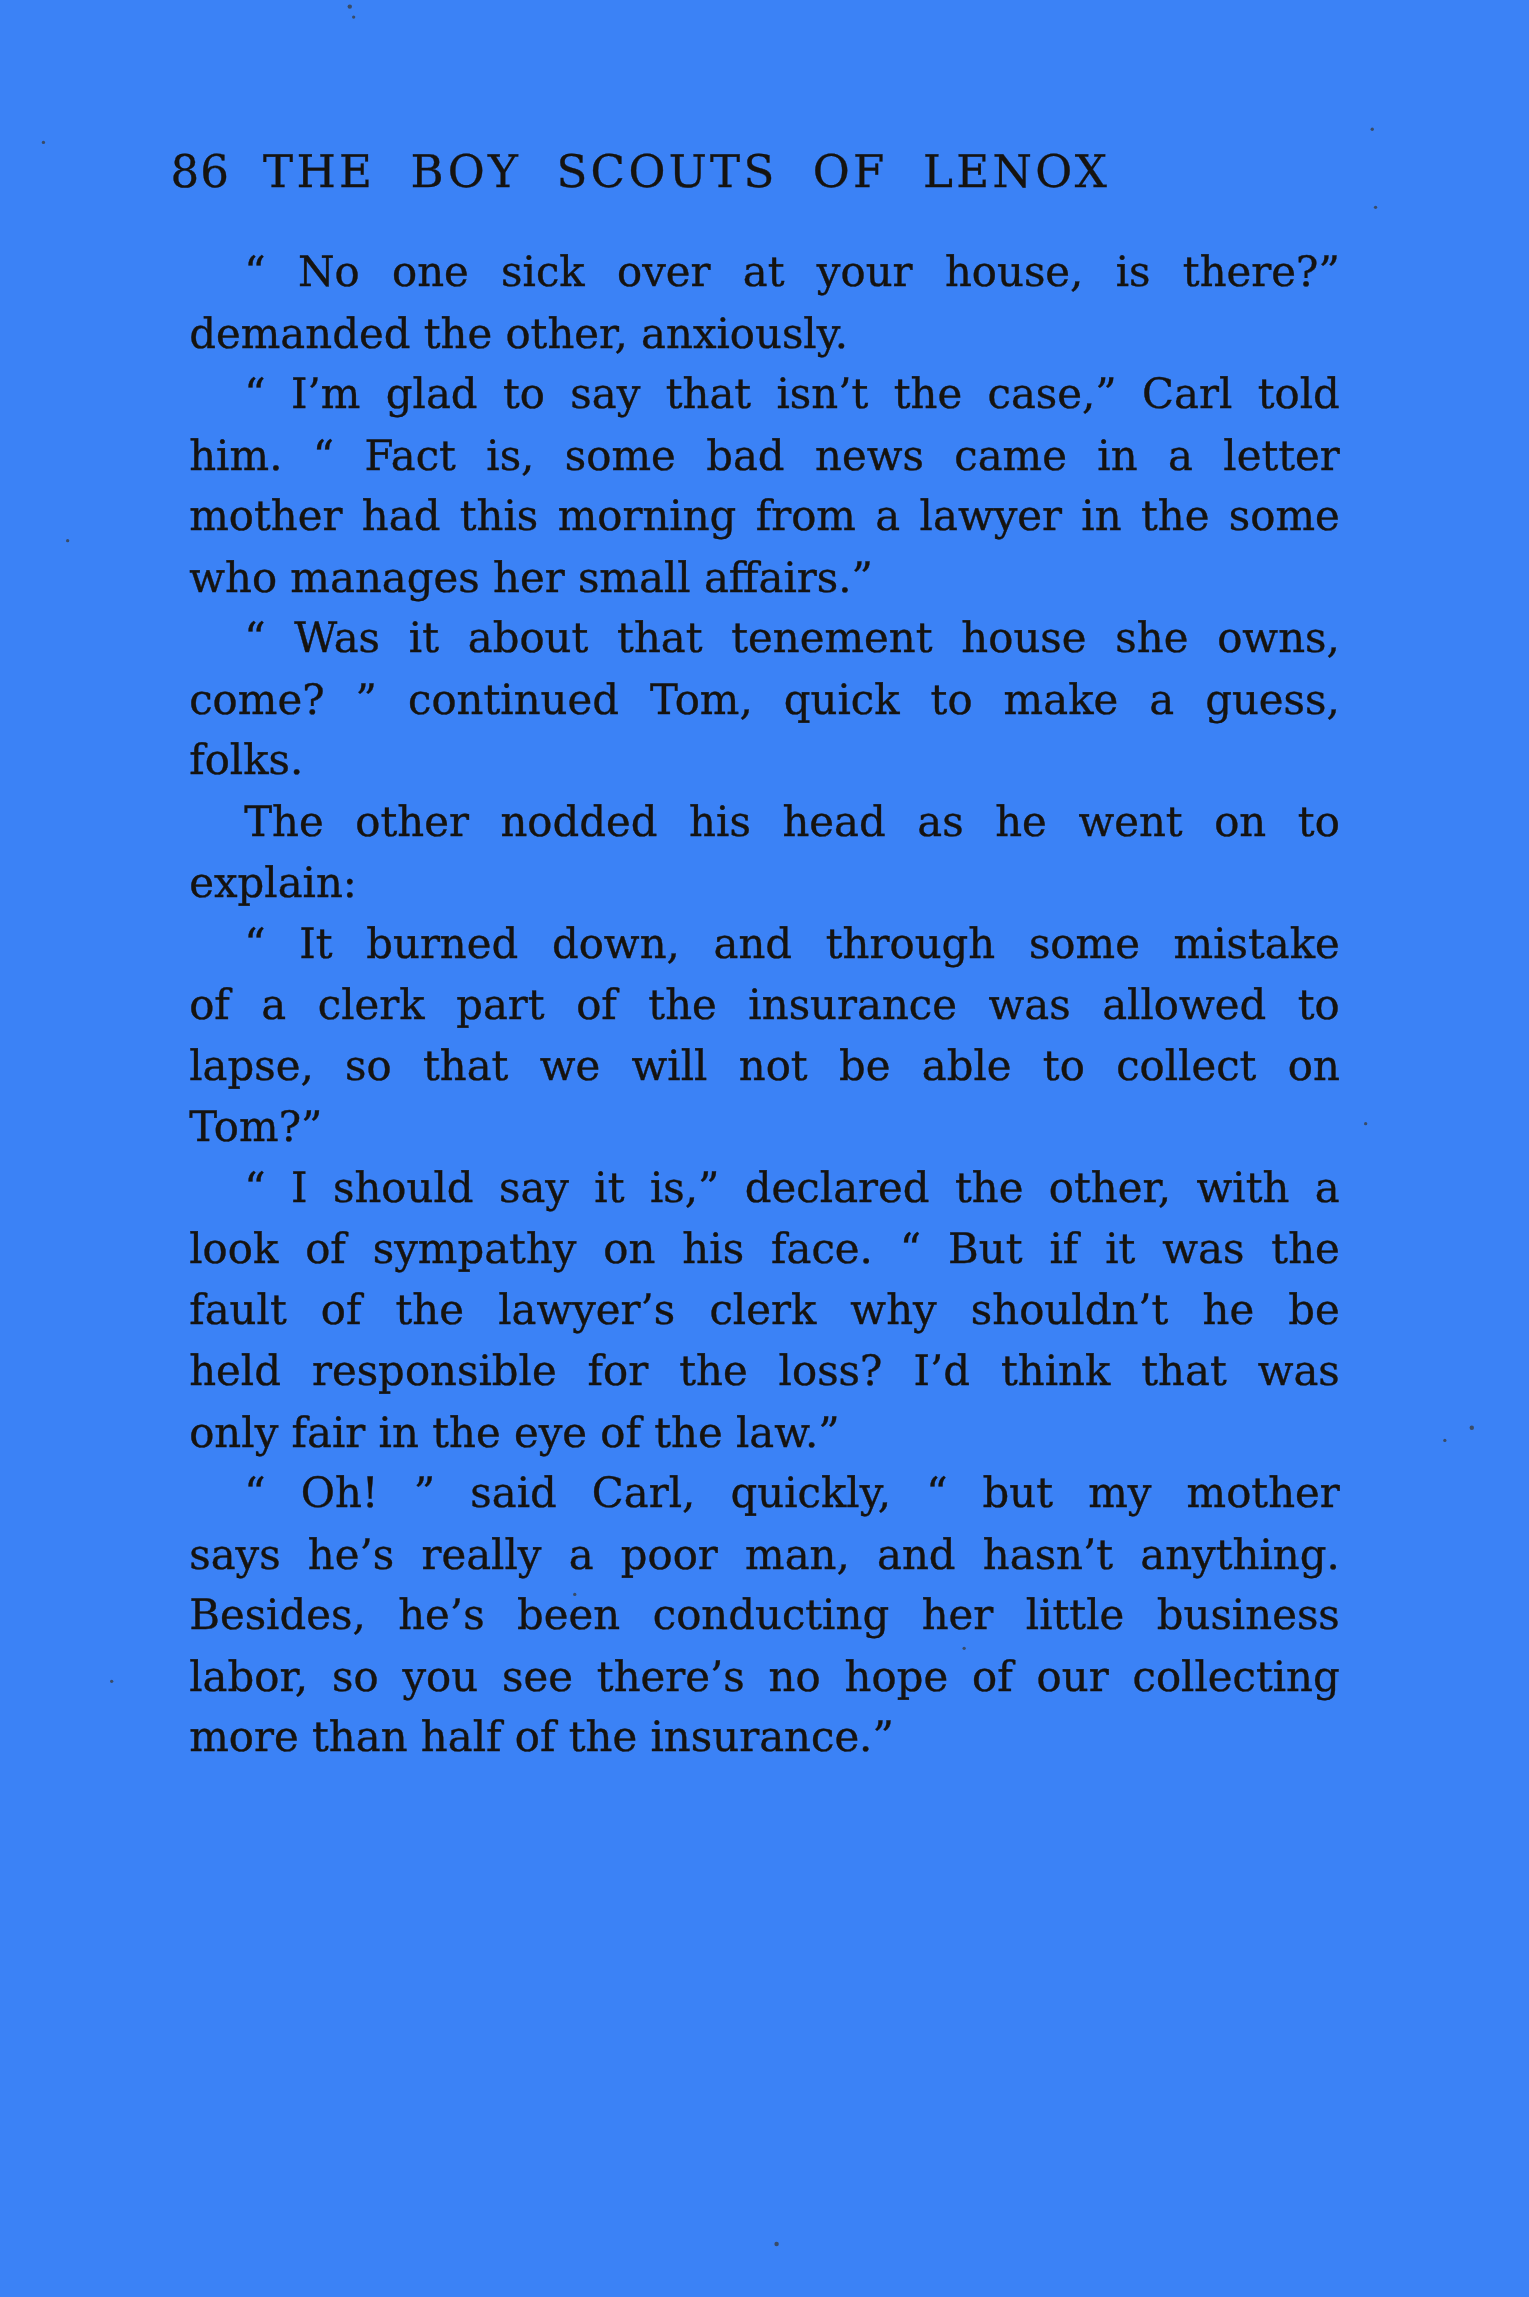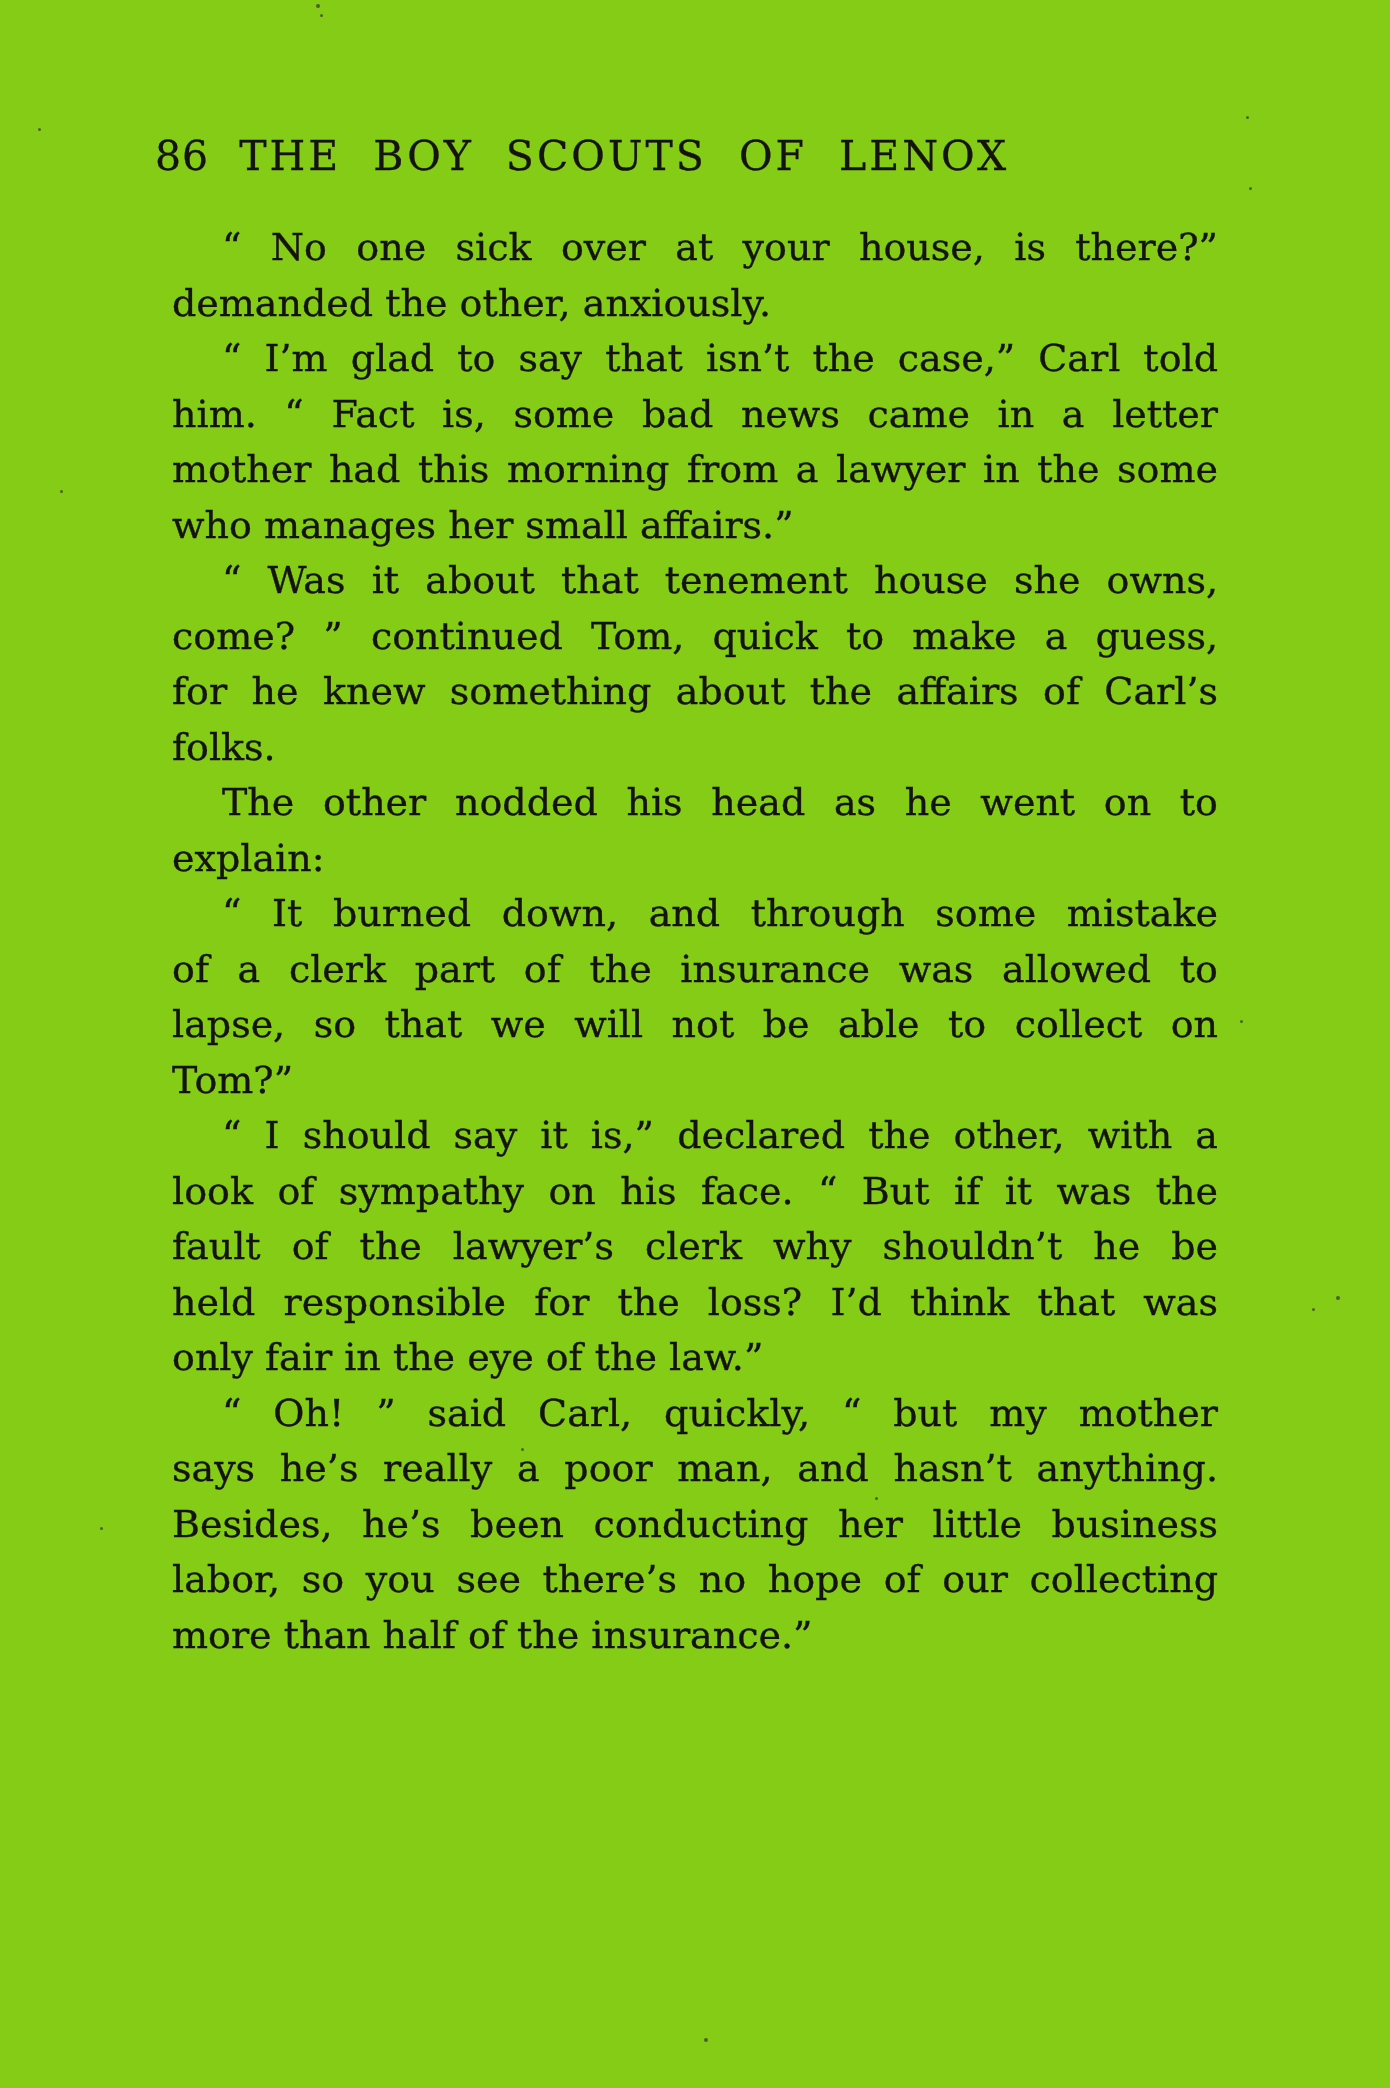--- a/index.html
+++ b/index.html
@@ -60,36 +60,35 @@
   .artifact-dot {
     position: absolute;
     background: #3a3a38;
     border-radius: 50%;
     opacity: 0.75;
   }
 </style>
 </head>
 <body>
 
-<div class="page" style="background: #84cc16; color: rgb(21, 19, 16);">
+<div class="page" style="background: #3b82f6; color: rgb(21, 19, 16);">
   <header class="page-header">
     <span class="page-number">86</span>
     <span class="running-title">THE BOY SCOUTS OF LENOX</span>
   </header>
 
   <main class="page-body" id="body-lines">
       <div class="line indent">“ No one sick over at your house, is there?”</div>
       <div class="line para-end">demanded the other, anxiously.</div>
       <div class="line indent">“ I’m glad to say that isn’t the case,” Carl told</div>
       <div class="line">him.  “ Fact is, some bad news came in a letter</div>
       <div class="line">mother had this morning from a lawyer in the some</div>
       <div class="line para-end">who manages her small affairs.”</div>
       <div class="line indent">“ Was it about that tenement house she owns,</div>
       <div class="line">come? ” continued Tom, quick to make a guess,</div>
-      <div class="line">for he knew something about the affairs of Carl’s</div>
       <div class="line para-end">folks.</div>
       <div class="line indent">The other nodded his head as he went on to</div>
       <div class="line para-end">explain:</div>
       <div class="line indent">“ It burned down, and through some mistake</div>
       <div class="line">of a clerk part of the insurance was allowed to</div>
       <div class="line">lapse, so that we will not be able to collect on</div>
       <div class="line para-end">Tom?”</div>
       <div class="line indent">“ I should say it is,” declared the other, with a</div>
       <div class="line">look of sympathy on his face.  “ But if it was the</div>
       <div class="line">fault of the lawyer’s clerk why shouldn’t he be</div>

